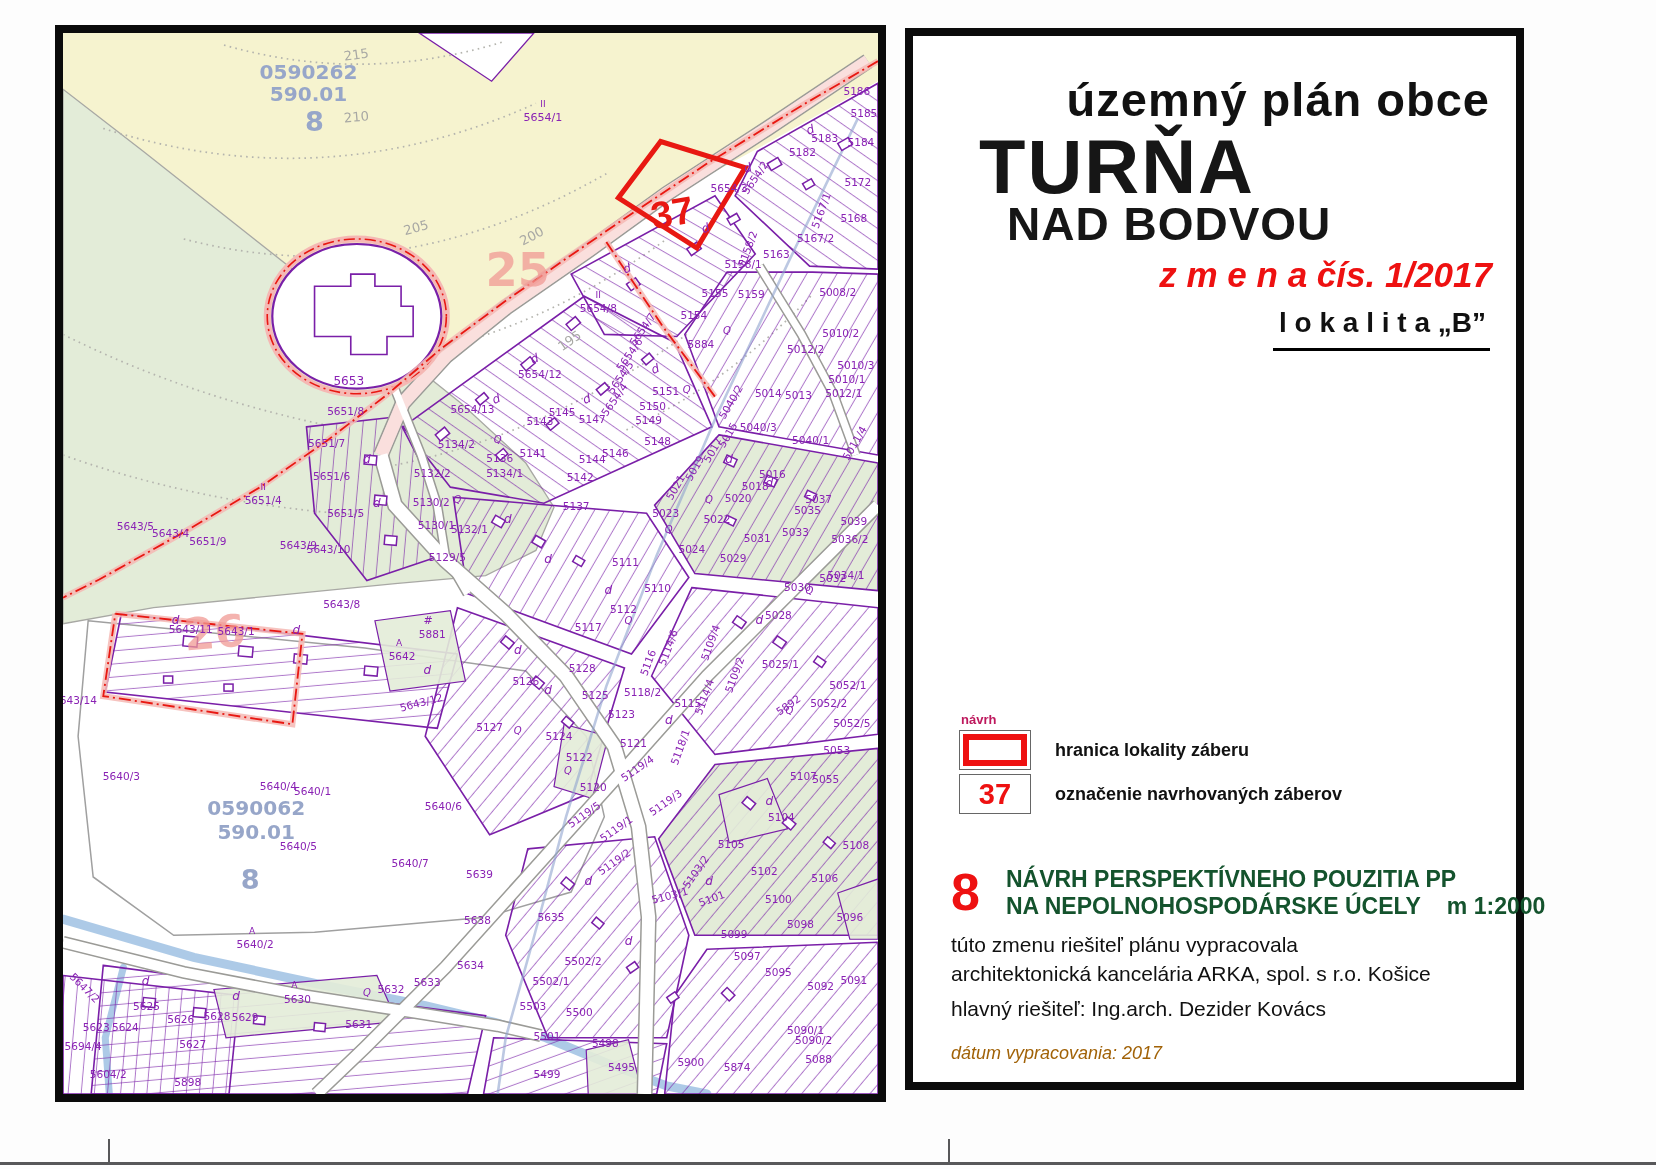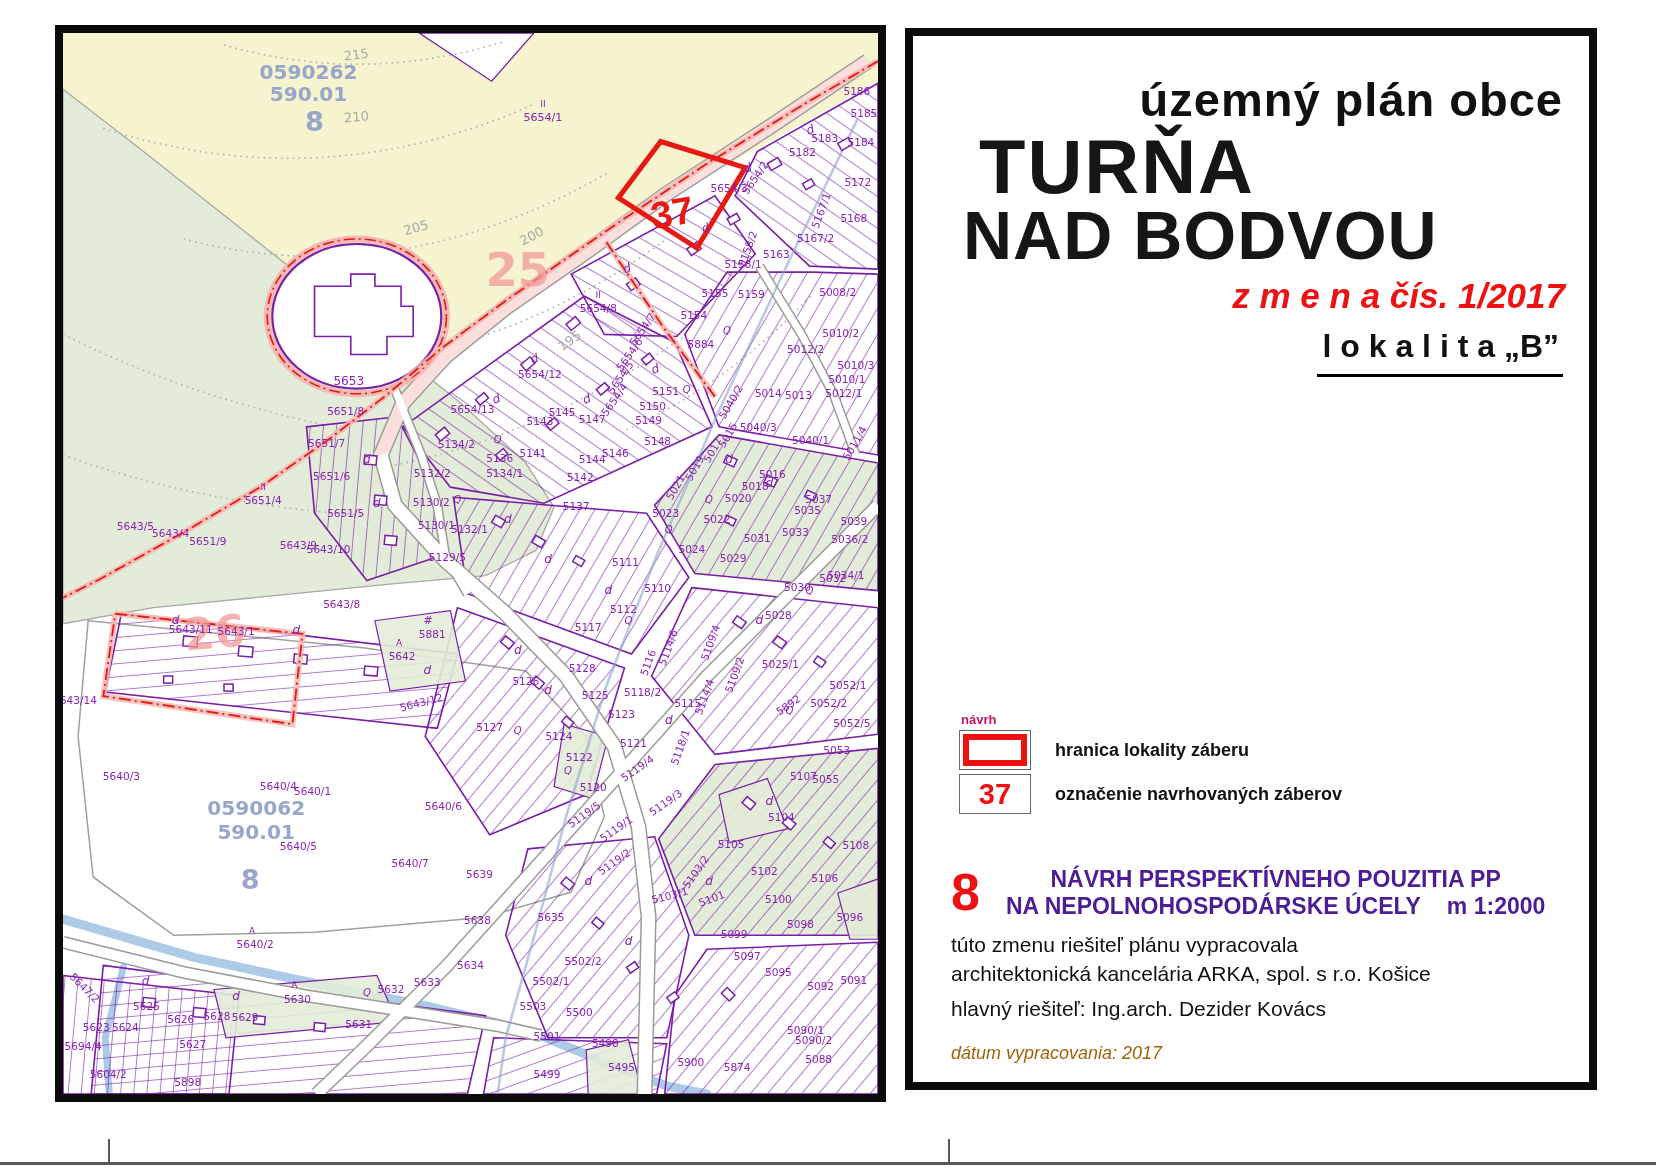--- a/index.html
+++ b/index.html
@@ -1,40 +1,40 @@
 <!DOCTYPE html>
 <html><head>
 <meta charset="utf-8">
 <style>
   html,body{margin:0;padding:0;background:#ffffff;}
   .page{position:relative;width:1656px;height:1169px;background:#fdfdfd;overflow:hidden;
         font-family:"Liberation Sans",sans-serif;}
   .sheet{position:absolute;background:#fff;border:8px solid #0b0b0b;box-sizing:border-box;}
   .map-sheet{left:55px;top:25px;width:831px;height:1077px;}
   .map-sheet svg{position:absolute;left:0;top:0;width:100%;height:100%;display:block;}
-  .title-sheet{left:905px;top:28px;width:692px;height:1062px;}
+  .title-sheet{left:905px;top:28px;width:619px;height:1062px;}
   .suptitle{margin-top:36px;text-align:right;padding-right:26px;font-size:47px;font-weight:bold;
             letter-spacing:1px;color:#111;}
   .t1{font-size:76px;font-weight:bold;line-height:0.95;padding-left:66px;letter-spacing:2px;color:#161616;margin-top:4px;}
-  .t2{font-size:68px;font-weight:bold;line-height:0.95;padding-left:50px;letter-spacing:1px;color:#161616;white-space:nowrap;}
+  .t2{font-size:46px;font-weight:bold;line-height:0.95;padding-left:94px;letter-spacing:1px;color:#161616;white-space:nowrap;}
   .change{color:#ee1111;font-weight:bold;font-size:35px;text-align:right;padding-right:24px;margin-top:8px;white-space:nowrap;font-style:italic;}
   .lok-row{text-align:right;padding-right:26px;margin-top:12px;}
-  .lok{display:inline-block;font-size:32px;font-weight:bold;color:#111;border-bottom:3px solid #000;
+  .lok{display:inline-block;font-size:28px;font-weight:bold;color:#111;border-bottom:3px solid #000;
        padding:0 4px 9px 6px;white-space:nowrap;}
   .legend{position:absolute;left:46px;top:676px;}
   .leg-head{font-size:13px;font-weight:bold;margin:0 0 3px 2px;color:#be185d;}
   .leg-row{display:flex;align-items:center;margin-bottom:4px;}
   .swatch{width:72px;height:40px;border:1px solid #666;background:#fff;display:flex;
           align-items:center;justify-content:center;box-sizing:border-box;}
   .red-rect{display:block;width:52px;height:20px;border:6px solid #ee1111;background:#fff;}
   .swatch-37{color:#ee1111;font-size:29px;font-weight:bold;}
   .leg-label{font-size:18px;font-weight:bold;margin-left:24px;color:#111;white-space:nowrap;}
   .section{position:absolute;left:38px;top:830px;display:flex;align-items:flex-start;}
   .sec-num{color:#ee1111;font-size:52px;font-weight:bold;line-height:1;margin-right:26px;}
-  .sec-lines{color:#4c1d95;font-size:23px;font-weight:bold;line-height:1.18;white-space:nowrap;text-align:center;}
+  .sec-lines{color:#14532d;font-size:23px;font-weight:bold;line-height:1.18;white-space:nowrap;}
   .sec-scale{margin-left:26px;}
   .credits{position:absolute;left:38px;top:894px;font-size:21px;color:#111;line-height:1.4;white-space:nowrap;}
   .chief{position:absolute;left:38px;top:961px;font-size:21px;color:#111;white-space:nowrap;}
   .date{position:absolute;left:38px;top:1007px;font-size:18px;color:#a16207;white-space:nowrap;font-style:italic;}
   .next-edge{position:absolute;left:0;top:1162px;width:1656px;height:3px;background:#58585a;}
   .tick{position:absolute;width:2px;height:23px;background:#58585a;top:1139px;}
   .tick-a{left:108px;} .tick-b{left:948px;}
 </style>
 </head>
 <body>

